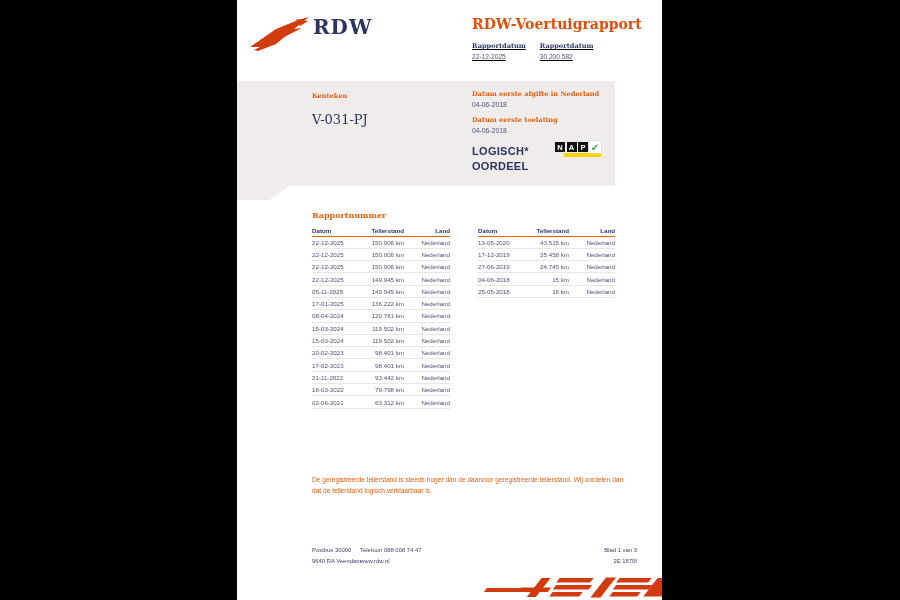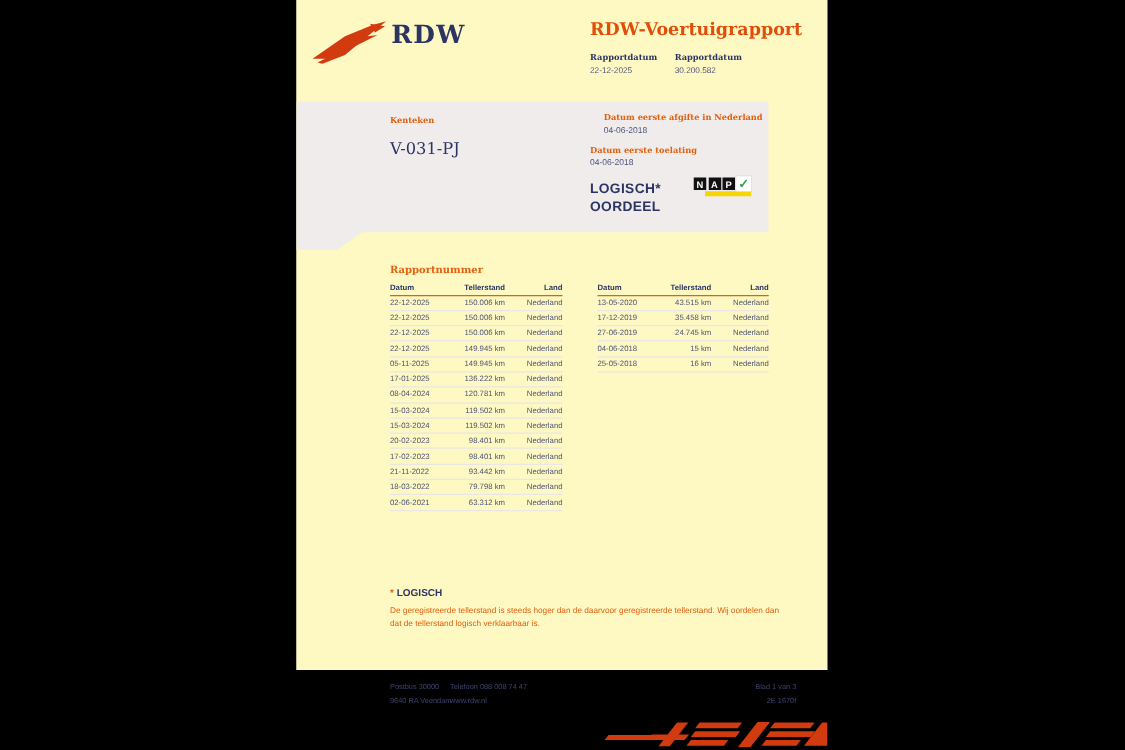--- a/index.html
+++ b/index.html
@@ -1,26 +1,26 @@
 <!DOCTYPE html>
 <html><head>
 <meta charset="utf-8">
 <style>
   html,body{margin:0;padding:0;background:#000;}
   .canvas{position:relative;width:900px;height:600px;background:#000;overflow:hidden;
           font-family:"Liberation Sans", sans-serif;}
-  .page{position:absolute;left:237px;top:0;width:425px;height:536px;background:#fef9c3;}
+  .page{position:absolute;left:237px;top:0;width:425px;height:600px;background:#ffffff;}
 
   
   .logo-icon{position:absolute;left:13px;top:17px;width:60px;height:37px;}
   .logo-text{position:absolute;left:76px;top:15px;font-family:"DejaVu Serif", serif;
              font-weight:bold;font-size:20px;letter-spacing:1px;color:#2c3464;}
   .title{position:absolute;left:235px;top:16px;font-family:"DejaVu Serif", serif;
          font-weight:bold;font-size:14px;color:#e14e0a;}
-  .meta{position:absolute;left:235px;top:42px;display:flex;gap:14px;}
+  .meta{position:absolute;left:235px;top:42px;display:flex;gap:14px;text-decoration:underline;}
   .meta-col{display:flex;flex-direction:column;}
   .meta-label{font-family:"DejaVu Serif", serif;font-weight:bold;font-size:6.6px;color:#2c3464;}
   .meta-value{font-size:6.6px;color:#4d5376;margin-top:3px;}
 
   
   .graybox{position:absolute;left:0;top:81px;width:378px;height:119px;background:#efeceb;
            clip-path:polygon(0 0,100% 0,100% 88%,14% 88%,8.5% 100%,0 100%);}
   .fld{position:absolute;}
   .fld-label{font-family:"DejaVu Serif", serif;font-weight:bold;font-size:6.6px;color:#e2600f;}
   .fld-value-lg{font-family:"DejaVu Serif", serif;font-size:13px;color:#2c3464;margin-top:12px;}
@@ -92,21 +92,21 @@
         <div class="meta-value">30.200.582</div>
       </div>
     </div>
 
     <div class="graybox"></div>
 
     <div class="fld" style="left:75px;top:92px;">
       <div class="fld-label">Kenteken</div>
       <div class="fld-value-lg">V-031-PJ</div>
     </div>
-    <div class="fld" style="left:246px;top:90px;">
+    <div class="fld" style="left:235px;top:90px;">
       <div class="fld-label">Datum eerste afgifte in Nederland</div>
       <div class="fld-value-sm">04-06-2018</div>
     </div>
     <div class="fld" style="left:235px;top:116px;">
       <div class="fld-label">Datum eerste toelating</div>
       <div class="fld-value-sm">04-06-2018</div>
     </div>
 
     <div class="oordeel">
       <div>LOGISCH*</div>
@@ -232,21 +232,20 @@
           </div>
           <div class="trow">
             <div class="c-datum">25-05-2018</div>
             <div class="c-teller">16 km</div>
             <div class="c-land">Nederland</div>
           </div>
         </div>
     </div>
 
     <div class="footnote">
-      <div class="fn-head"><span class="fn-marker">*</span> <span>LOGISCH</span></div>
       <div class="fn-text">
         <div>De geregistreerde tellerstand is steeds hoger dan de daarvoor geregistreerde tellerstand. Wij oordelen dan</div>
         <div>dat de tellerstand logisch verklaarbaar is.</div>
       </div>
     </div>
 
     <div class="footer">
       <div class="foot-address">
         <div>Postbus 30000</div>
         <div>9640 RA Veendam</div>

